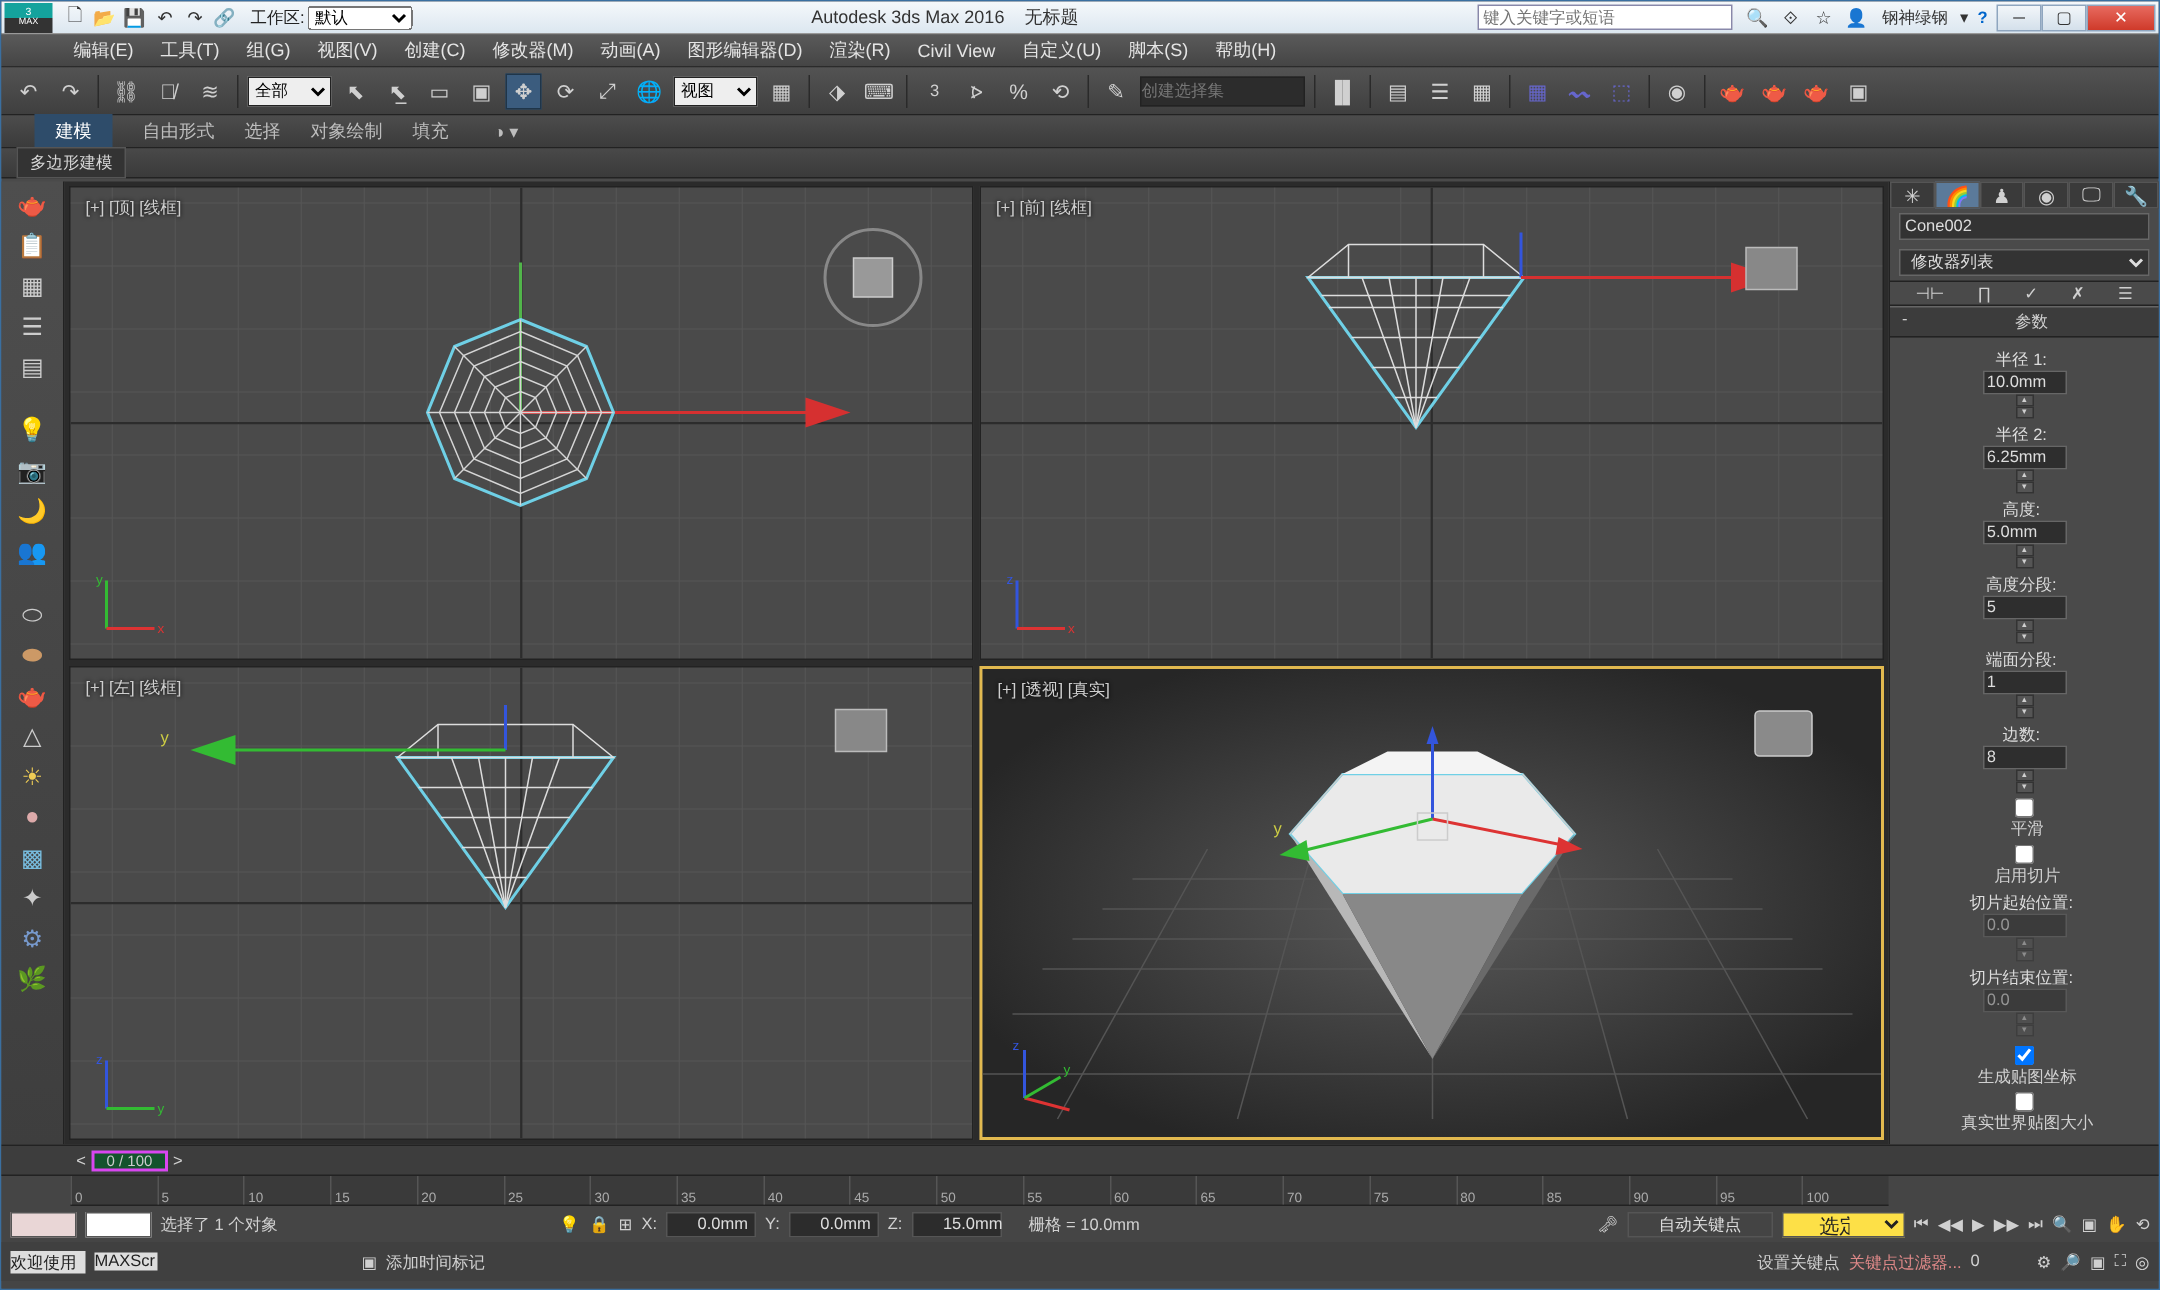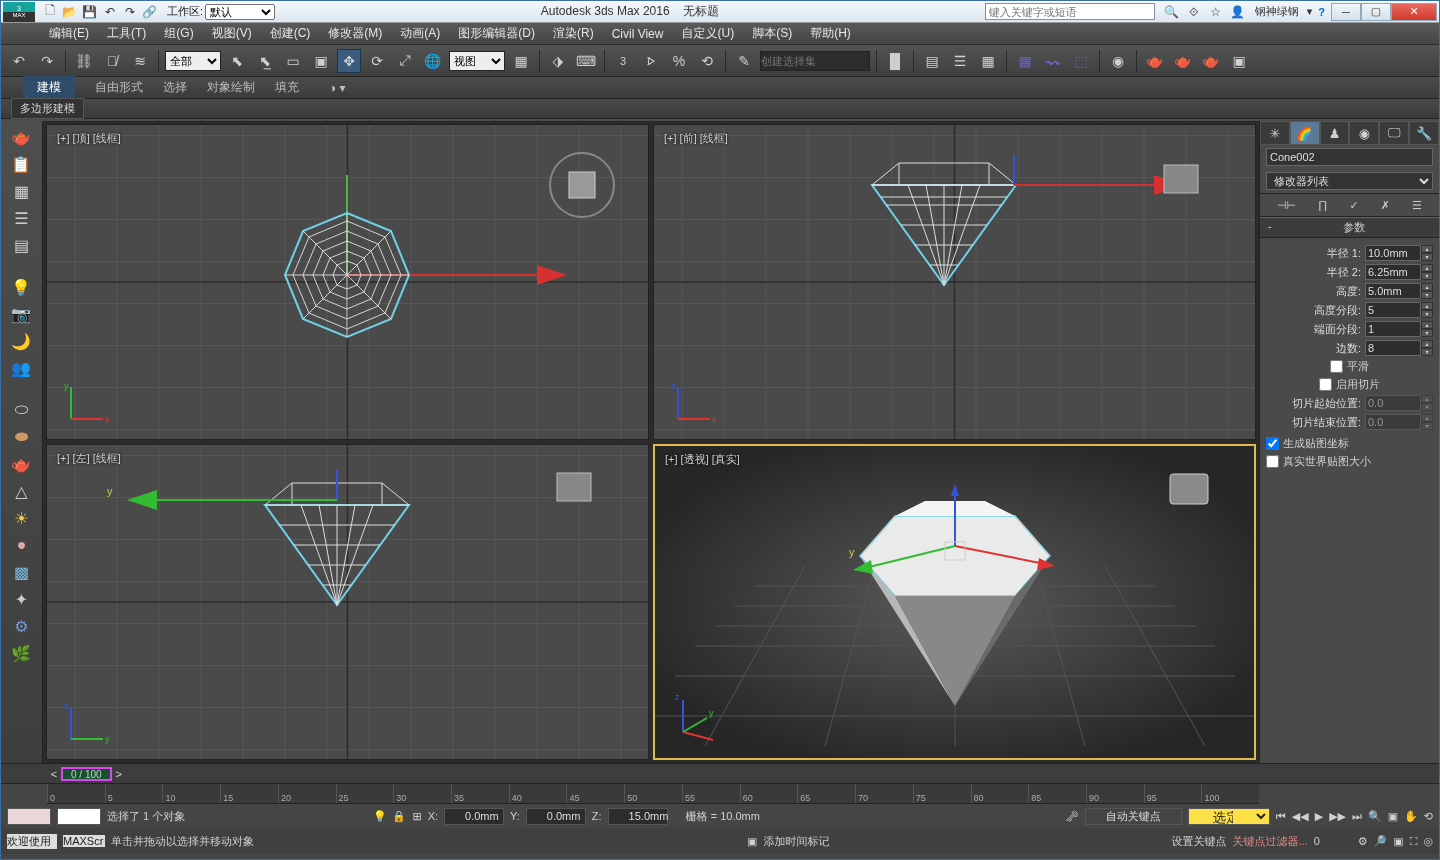--- a/index.html
+++ b/index.html
@@ -54,21 +54,21 @@
 .cmdpanel { position: absolute; top: 120px; right: 0; width: 180px; bottom: 96px; background: #4a4a4a; border-left: 1px solid #222; display: flex; flex-direction: column; }
 .cmd-tabs { height: 24px; display: flex; background: #3a3a3a; }
 .cmd-tabs div { flex: 1; display: flex; align-items: center; justify-content: center; border: 1px solid #555; font-size: 13px; }
 .cmd-tabs .active { background: #5b7a9a; }
 .cmd-row { padding: 3px 6px; font-size: 11px; color: #ddd; }
 .name-in { width: 100%; height: 18px; background: #333; border: 1px solid #666; color: #ddd; font-size: 11px; padding: 0 3px; }
 .modlist { flex: 0 0 140px; margin: 3px 6px; background: #3a3a3a; border: 1px solid #222; padding: 4px 6px; font-size: 11px; overflow: auto; }
 .mod-tools { height: 24px; display: flex; justify-content: space-around; align-items: center; padding: 0 6px; border-top: 1px solid #222; border-bottom: 1px solid #222; }
 .params-hdr { background: #3c3c3c; text-align: center; padding: 2px; border-top: 1px solid #666; border-bottom: 1px solid #222; font-size: 11px; }
 .params { padding: 4px 6px; font-size: 11px; }
-.prow { display: flex; align-items: center; margin: 3px 0; }
+.prow { display: flex; align-items: center; margin: 3px 0; flex-direction: column; }
 .prow label { flex: 1; text-align: right; margin-right: 4px; color: #ddd; }
 .spin { width: 56px; height: 16px; background: #2e2e2e; border: 1px solid #666; color: #ddd; font-size: 11px; padding: 0 2px; }
 .spinbtns { width: 12px; display: flex; flex-direction: column; }
 .spinbtns span { height: 8px; background: #555; border: 1px solid #333; font-size: 6px; line-height: 6px; text-align: center; }
 
 
 .bottom { position: absolute; left: 0; right: 0; bottom: 0; height: 96px; background: #454545; border-top: 1px solid #222; display: flex; flex-direction: column; }
 .timeslider { height: 20px; background: #3d3d3d; display: flex; align-items: center; padding-left: 46px; border-bottom: 1px solid #222; }
 .timeslider .slot { height: 14px; background: #14532d; border: 2px solid #d946ef; padding: 0 8px; font-size: 10px; color: #ccc; }
 .timeruler { height: 20px; background: #3a3a3a; position: relative; margin-left: 46px; margin-right: 180px; border-bottom: 1px solid #222; display: flex; }
@@ -543,21 +543,20 @@
       <span>▶▶</span>
       <span>⏭</span>
       <span>🔍</span>
       <span>▣</span>
       <span>✋</span>
       <span>⟲</span>
     </div>
     <div class="status2">
       <span class="fld" style="background:#ddd;color:#222;width:50px">欢迎使用</span>
       <span class="fld" style="background:#ddd;color:#222;width:42px">MAXScr</span>
-      <span style="flex:0 0 500px">单击并拖动以选择并移动对象</span>
       <span style="margin-left:130px">▣</span>
       <span>添加时间标记</span>
       <span style="margin-left:auto" class="fld">设置关键点</span>
       <span style="color:#d88">关键点过滤器...</span>
       <span class="fld" style="width:38px">0</span>
       <span>⚙</span>
       <span>🔎</span>
       <span>▣</span>
       <span>⛶</span>
       <span>◎</span>

